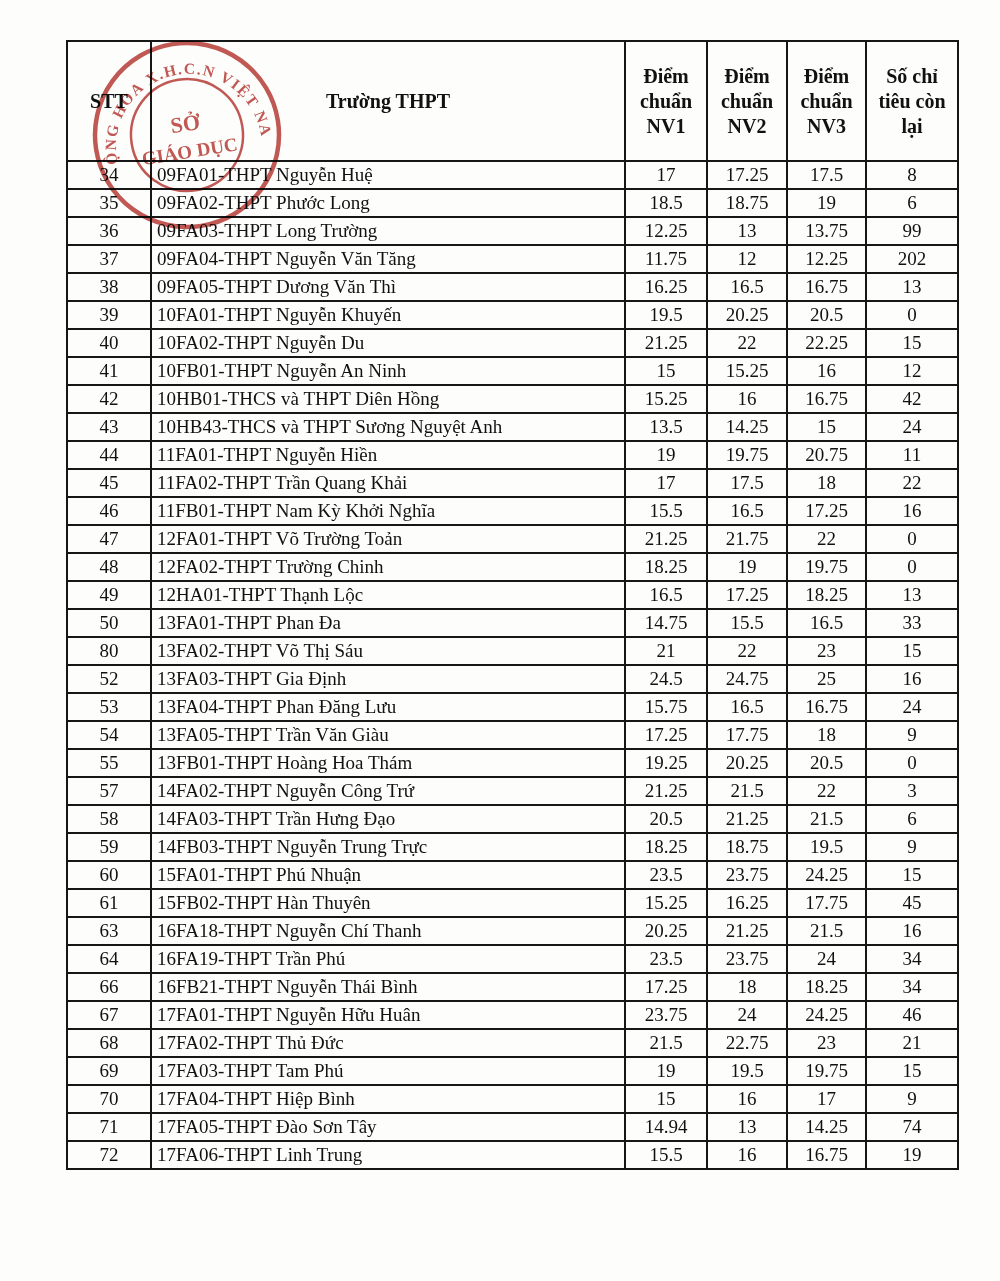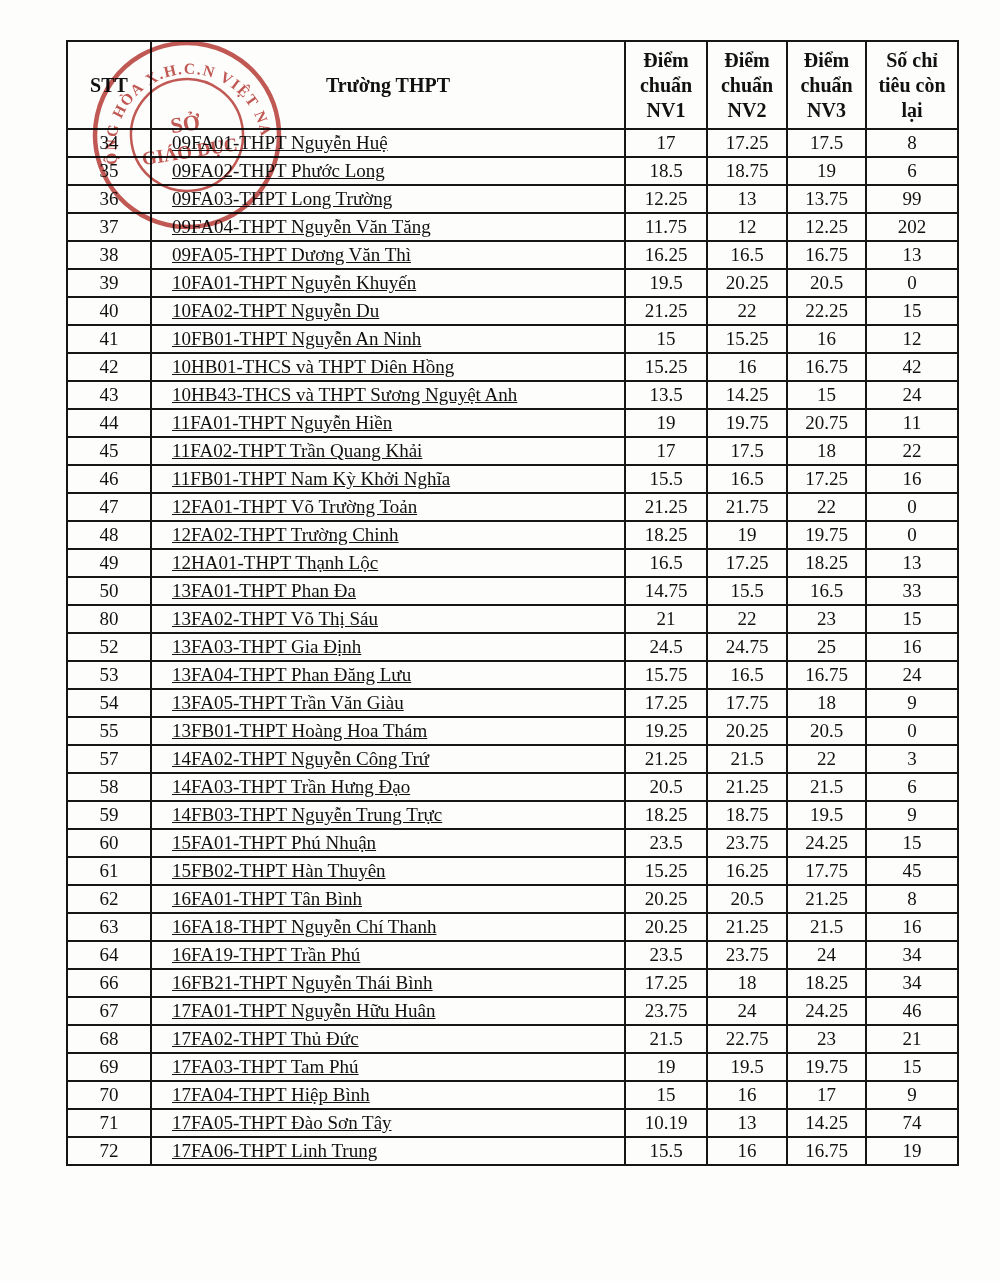--- a/index.html
+++ b/index.html
@@ -24,33 +24,32 @@
     white-space:nowrap;
   }
   .score-table thead th{
     font-weight:700;
     font-size:20px;
     line-height:1.25;
     height:86px;
     text-align:center;
     vertical-align:middle;
     white-space:normal;
-    padding:0 2px;
+    padding:16px 2px;
   }
   .score-table tbody td{
     height:26px;
     font-size:19px;
     text-align:center;
     vertical-align:middle;
     padding:0;
   }
   .score-table tbody td.c1{
     text-align:left;
-    padding-left:20px;
-    text-decoration:underline;
+    padding-left:5px;
   }
   
   .stamp{
     position:absolute;
     left:86px;top:34px;
     width:202px;height:202px;
     opacity:0.82;
     transform:rotate(-9deg);
     pointer-events:none;
     mix-blend-mode:multiply;
@@ -291,28 +290,20 @@
         </tr>
         <tr>
           <td class="c0">61</td>
           <td class="c1">15FB02-THPT Hàn Thuyên</td>
           <td class="c2">15.25</td>
           <td class="c3">16.25</td>
           <td class="c4">17.75</td>
           <td class="c5">45</td>
         </tr>
         <tr>
-          <td class="c0">62</td>
-          <td class="c1">16FA01-THPT Tân Bình</td>
-          <td class="c2">20.25</td>
-          <td class="c3">20.5</td>
-          <td class="c4">21.25</td>
-          <td class="c5">8</td>
-        </tr>
-        <tr>
           <td class="c0">63</td>
           <td class="c1">16FA18-THPT Nguyễn Chí Thanh</td>
           <td class="c2">20.25</td>
           <td class="c3">21.25</td>
           <td class="c4">21.5</td>
           <td class="c5">16</td>
         </tr>
         <tr>
           <td class="c0">64</td>
           <td class="c1">16FA19-THPT Trần Phú</td>
@@ -357,21 +348,21 @@
           <td class="c0">70</td>
           <td class="c1">17FA04-THPT Hiệp Bình</td>
           <td class="c2">15</td>
           <td class="c3">16</td>
           <td class="c4">17</td>
           <td class="c5">9</td>
         </tr>
         <tr>
           <td class="c0">71</td>
           <td class="c1">17FA05-THPT Đào Sơn Tây</td>
-          <td class="c2">10.19</td>
+          <td class="c2">14.94</td>
           <td class="c3">13</td>
           <td class="c4">14.25</td>
           <td class="c5">74</td>
         </tr>
         <tr>
           <td class="c0">72</td>
           <td class="c1">17FA06-THPT Linh Trung</td>
           <td class="c2">15.5</td>
           <td class="c3">16</td>
           <td class="c4">16.75</td>

